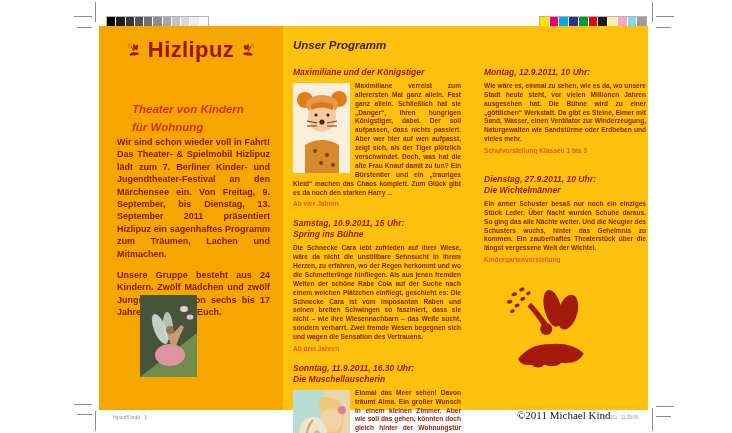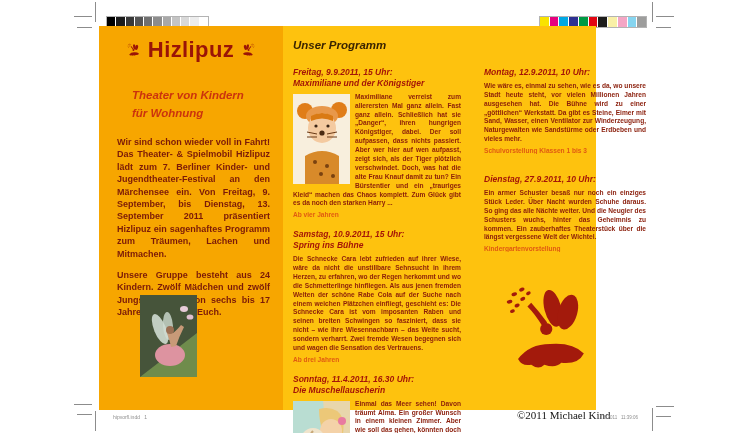--- a/index.html
+++ b/index.html
@@ -8,29 +8,29 @@
     font-family:"Liberation Sans",sans-serif;
     position:relative;overflow:hidden;
   }
   
   .mark{position:absolute;background:#8c8c8c;}
   .bar{position:absolute;display:flex;height:10px;border:1px solid #b3b3b3;background:#fff;gap:1px;}
   .bar .sw{flex:1;}
   .gray-bar{left:106px;top:16px;width:101px;}
   .color-bar{left:539px;top:16px;width:106px;}
   
-  .panel{position:absolute;left:99px;top:26px;width:497px;height:384px;display:flex;}
+  .panel{position:absolute;left:99px;top:26px;width:549px;height:384px;display:flex;}
   .left-sec{width:184px;background:#f7a600;position:relative;flex:0 0 184px;}
   .right-sec{flex:1;background:#fec20e;position:relative;}
   
   .title-row{position:absolute;top:11px;left:0;right:0;display:flex;justify-content:center;align-items:center;gap:6px;}
   .brand-title{font-size:22px;font-weight:bold;color:#9a1407;letter-spacing:.4px;}
   .fairy-icon-sm{width:16px;height:14px;color:#9a1407;}
   .fairy-icon-sm.flip{transform:scaleX(-1);}
-  .subtitle{position:absolute;left:33px;top:60px;font-style:italic;font-weight:bold;font-size:11.5px;line-height:1.6;color:#cb330d;}
+  .subtitle{position:absolute;left:33px;top:74px;font-style:italic;font-weight:bold;font-size:11.5px;line-height:1.6;color:#cb330d;}
   .intro{position:absolute;left:14px;top:110px;width:157px;font-size:9px;line-height:1.38;font-weight:bold;color:#7b1a08;text-align:justify;}
   .intro p{margin:0 0 9px 4px;}
   .fairy-photo{position:absolute;left:41px;top:269px;width:57px;height:82px;}
   
   .program-heading{position:absolute;left:10px;top:13px;font-size:11.5px;font-weight:bold;font-style:italic;color:#3a2400;}
   .col1{position:absolute;left:10px;top:41px;width:168px;}
   .col2{position:absolute;left:201px;top:41px;width:162px;}
   .event{margin-bottom:11px;overflow:hidden;}
   .event-head{font-weight:bold;font-style:italic;font-size:8.5px;line-height:1.28;color:#a41508;margin:0 0 4px 0;}
   .event-body{font-size:6.6px;line-height:1.35;color:#8a1d0a;text-align:justify;font-weight:bold;}
@@ -139,21 +139,20 @@
     </svg>
   </div>
 
   <div class="right-sec">
     <div class="program-heading">Unser Programm</div>
 
     <div class="col1">
 
       <div class="event">
         <div class="event-head">
-          <div>Freitag, 9.9.2011, 15 Uhr:</div>
           <div>Maximiliane und der Königstiger</div>
         </div>
         <div>
           <svg class="event-photo" width="57" height="90" viewBox="0 0 57 90">
             <rect width="57" height="90" fill="#f8efdd"></rect>
             <circle cx="12" cy="17" r="8" fill="#e07d18"></circle>
             <circle cx="46" cy="16" r="8" fill="#e07d18"></circle>
             <ellipse cx="29" cy="22" rx="16" ry="10" fill="#e8984a"></ellipse>
             <ellipse cx="29" cy="34" rx="14" ry="15" fill="#f4caa0"></ellipse>
             <path d="M18 22 Q29 16 40 22 L40 27 Q29 22 18 27 Z" fill="#d97a14"></path>
@@ -176,21 +175,21 @@
         <div class="event-head">
           <div>Samstag, 10.9.2011, 15 Uhr:</div>
           <div>Spring ins Bühne</div>
         </div>
         <div class="event-body">Die Schnecke Cara lebt zufrieden auf ihrer Wiese, wäre da nicht die unstillbare Sehnsucht in ihrem Herzen, zu erfahren, wo der Regen herkommt und wo die Schmetterlinge hinfliegen. Als aus jenen fremden Welten der schöne Rabe Cola auf der Suche nach einem weichen Plätzchen einfliegt, geschieht es: Die Schnecke Cara ist vom imposanten Raben und seinen breiten Schwingen so fasziniert, dass sie nicht – wie ihre Wiesennachbarn – das Weite sucht, sondern verharrt. Zwei fremde Wesen begegnen sich und wagen die Sensation des Vertrauens.</div>
         <div class="event-note">Ab drei Jahren</div>
       </div>
 
       <div class="event">
         <div class="event-head">
-          <div>Sonntag, 11.4.2011, 16.30 Uhr:</div>
+          <div>Sonntag, 11.9.2011, 16.30 Uhr:</div>
           <div>Die Muschellauscherin</div>
         </div>
         <div>
           <svg class="event-photo" width="57" height="77" viewBox="0 0 57 77">
             <rect width="57" height="77" fill="#b9ddd2"></rect>
             <path d="M30 0 L57 0 L57 77 L38 77 Z" fill="#e8d6ac"></path>
             <path d="M26 8 Q44 4 50 18 Q52 34 46 46 L34 44 Q26 24 26 8 Z" fill="#ecc878"></path>
             <ellipse cx="38" cy="30" rx="11" ry="12" fill="#f4d2a8"></ellipse>
             <circle cx="49" cy="20" r="4" fill="#e87aa0"></circle>
             <ellipse cx="20" cy="44" rx="14" ry="17" fill="#f0e4cc"></ellipse>
@@ -210,20 +209,21 @@
         <div class="event-head">
           <div>Montag, 12.9.2011, 10 Uhr:</div>
         </div>
         <div class="event-body">Wie wäre es, einmal zu sehen, wie es da, wo unsere Stadt heute steht, vor vielen Millionen Jahren ausgesehen hat. Die Bühne wird zu einer „göttlichen“ Werkstatt. Da gibt es Steine, Eimer mit Sand, Wasser, einen Ventilator zur Winderzeugung, Naturgewalten wie Sandstürme oder Erdbeben und vieles mehr.</div>
         <div class="event-note">Schulvorstellung Klassen 1 bis 3</div>
       </div>
 
       <div class="event">
         <div class="event-head">
           <div>Dienstag, 27.9.2011, 10 Uhr:</div>
+          <div>Die Wichtelmänner</div>
         </div>
         <div class="event-body">Ein armer Schuster besaß nur noch ein einziges Stück Leder. Über Nacht wurden Schuhe daraus. So ging das alle Nächte weiter. Und die Neugier des Schusters wuchs, hinter das Geheimnis zu kommen. Ein zauberhaftes Theaterstück über die längst vergessene Welt der Wichtel.</div>
         <div class="event-note">Kindergartenvorstellung</div>
       </div>
 
     </div>
 
     <svg class="fairy-big" viewBox="0 0 100 100">
         <use href="#fairy"></use>
       </svg>

